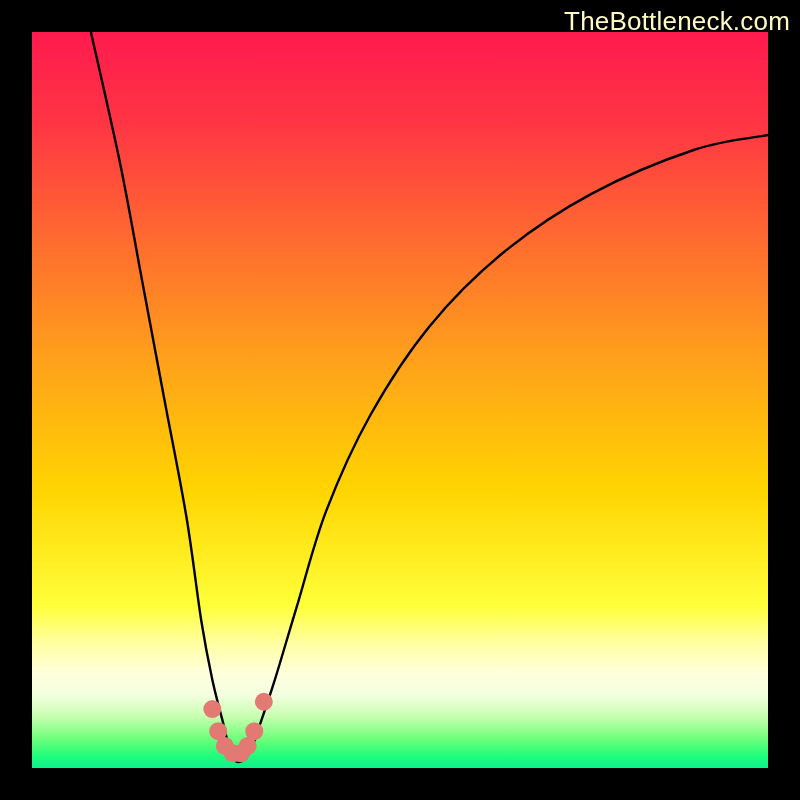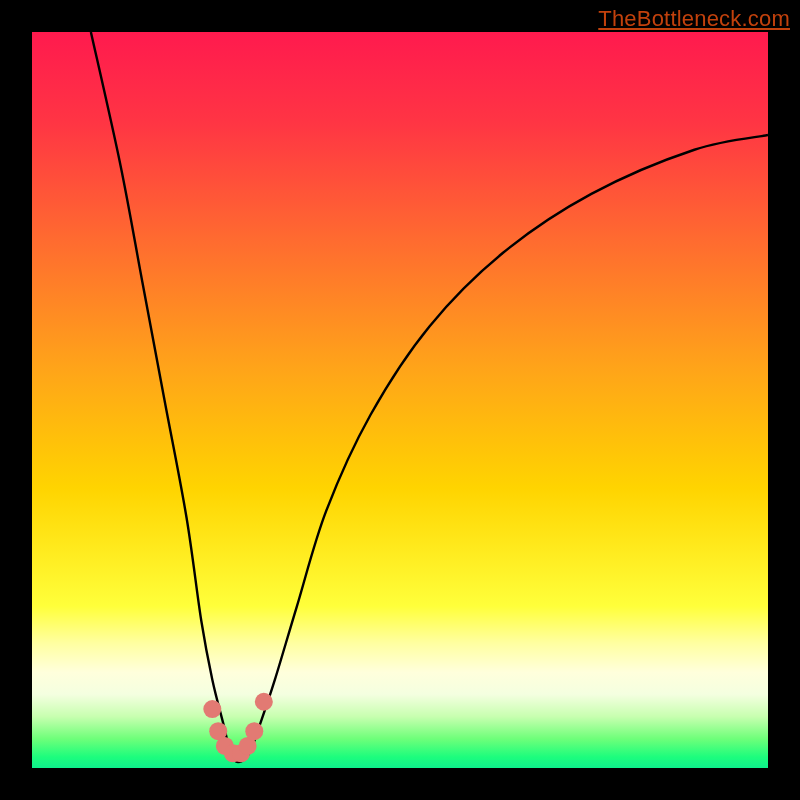--- a/index.html
+++ b/index.html
@@ -23,25 +23,24 @@
     position: absolute;
     left: 0;
     top: 0;
     width: 736px;
     height: 736px;
   }
   .watermark {
     position: absolute;
     top: 6px;
     right: 10px;
-    font-size: 22px;
-    color: #c2410c;
+    font-size: 26px;
+    color: #fef9c3;
     font-weight: 500;
     letter-spacing: 0.2px;
-    text-decoration: underline;
   }
   svg.curve {
     position: absolute;
     left: 0;
     top: 0;
     width: 736px;
     height: 736px;
   }
 </style>
 </head>

